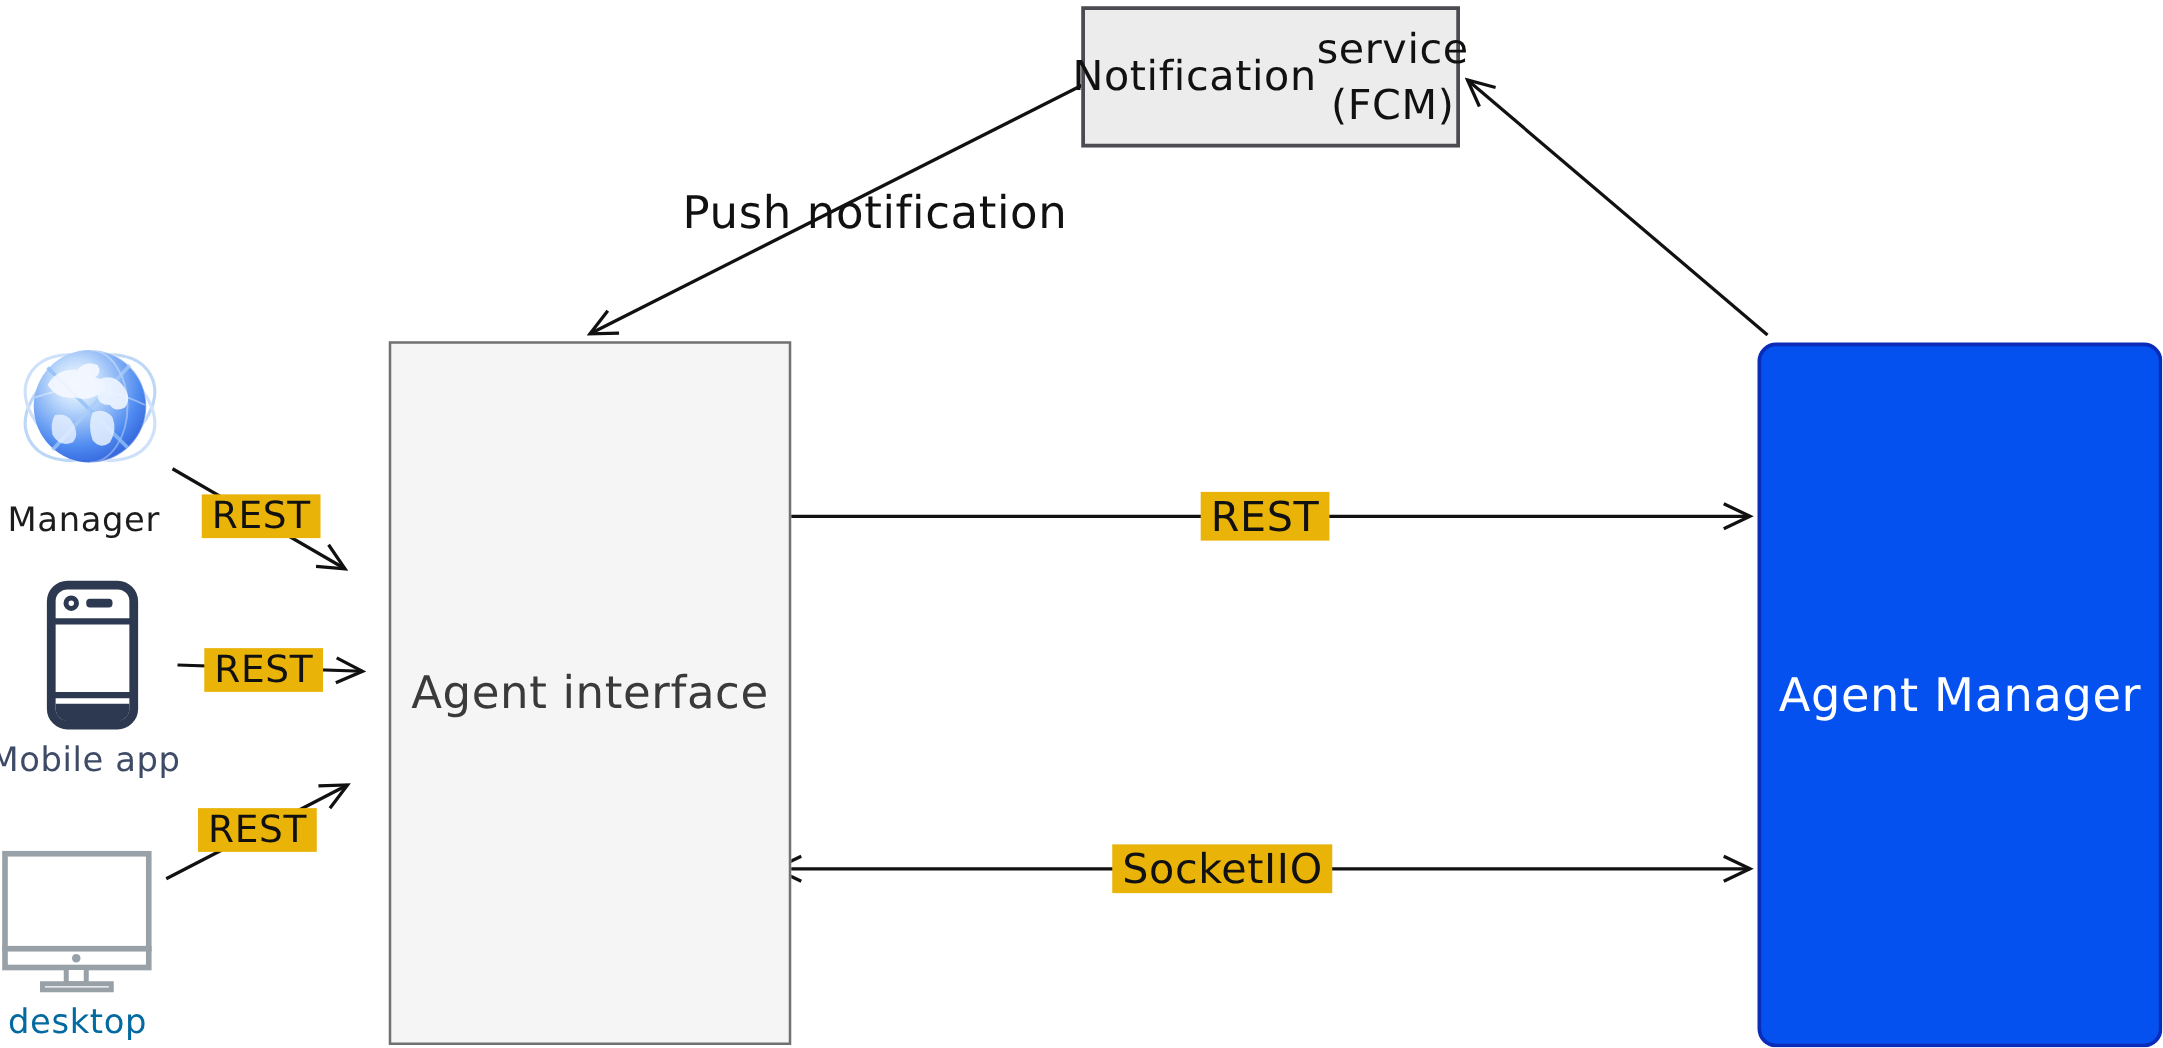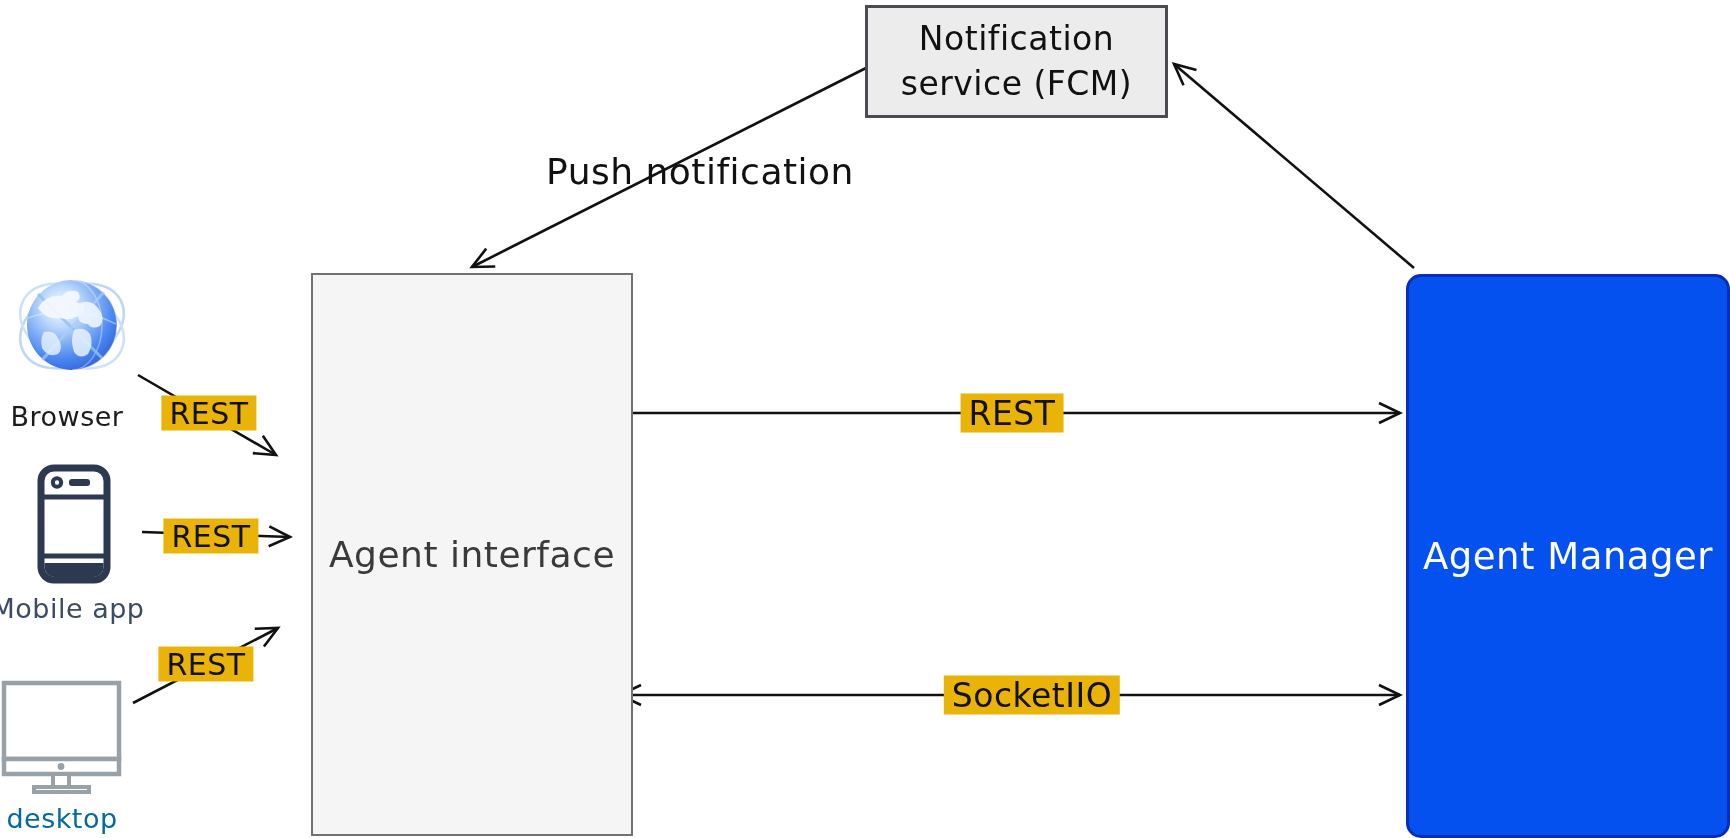--- a/index.html
+++ b/index.html
@@ -15,21 +15,21 @@
   .edges {
     position: absolute;
     left: 0; top: 0;
     z-index: 1;
   }
   .edges line { stroke: #111111; stroke-width: 2.6px; }
   .node {
     position: absolute;
     box-sizing: border-box;
     display: flex;
-    flex-direction: column;
+    flex-direction: row;
     align-items: center;
     justify-content: center;
     text-align: center;
     z-index: 2;
     letter-spacing: 0.5px;
   }
   .node-notification {
     left: 865px; top: 5px; width: 303px; height: 113px;
     border: 3px solid #4b4b52;
     font-size: 33px;
@@ -52,21 +52,21 @@
     z-index: 3;
     color: #111;
     letter-spacing: 0.5px;
   }
   .on-line { background: #eab308; padding: 0 8px; text-align: right; }
   .lbl-push         { left: 688px;  top: 171px; font-size: 36px; margin-left: 12px; }
   .lbl-rest-browser { left: 209px;  top: 413px; font-size: 30px; }
   .lbl-rest-mobile  { left: 211px;  top: 536px; font-size: 30px; }
   .lbl-rest-desktop { left: 206px;  top: 664px; font-size: 30px; }
   .lbl-rest-main    { left: 1012px; top: 413px; font-size: 33px; }
-  .lbl-socketio     { left: 1032px; top: 695px; font-size: 33px; }
+  .lbl-socketio     { left: 978px; top: 695px; font-size: 33px; }
   .client-icon { position: absolute; z-index: 2; }
   .icon-globe   { left: 16px; top: 270px; }
   .icon-phone   { left: 36px; top: 464px; }
   .icon-monitor { left: 0px;  top: 678px; }
   .client-label {
     position: absolute;
     transform: translate(-50%, -50%);
     white-space: nowrap;
     z-index: 2;
     font-size: 27px;
@@ -148,17 +148,17 @@
   </svg>
 
   <svg class="client-icon icon-monitor" width="126" height="116" viewBox="0 0 126 116">
     <rect x="4" y="5" width="115" height="76" fill="#ffffff" stroke="#99a1a8" stroke-width="4.5"></rect>
     <rect x="4" y="81" width="115" height="15" fill="#ffffff" stroke="#99a1a8" stroke-width="4.5"></rect>
     <circle cx="61" cy="88.5" r="3.4" fill="#99a1a8"></circle>
     <rect x="53" y="96" width="16" height="13" fill="#ffffff" stroke="#99a1a8" stroke-width="4"></rect>
     <rect x="34" y="109" width="55" height="5" fill="#ffffff" stroke="#99a1a8" stroke-width="4"></rect>
   </svg>
 
-  <div class="client-label lbl-browser" style="color: rgb(28, 28, 28);">Browser</div>
+  <div class="client-label lbl-browser" style="color: rgb(28, 28, 28);">Manager</div>
   <div class="client-label lbl-mobile" style="color: rgb(62, 75, 102);">Mobile app</div>
   <div class="client-label lbl-desktop" style="color: #0369a1;">desktop</div>
 
 </div>
 
 </body></html>

